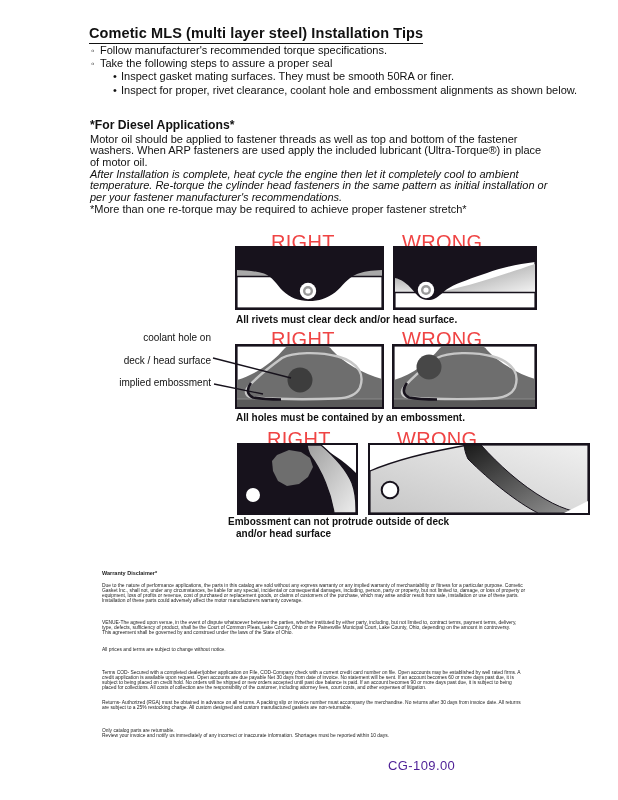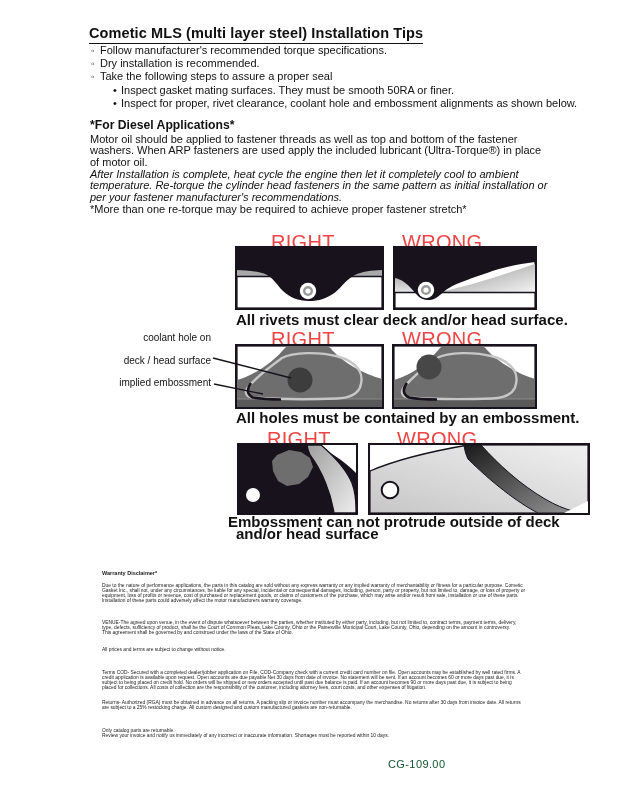--- a/index.html
+++ b/index.html
@@ -14,37 +14,36 @@
     border-bottom:1.6px solid #111;padding-bottom:2px;letter-spacing:.1px;
   }
   .list{left:91px;top:44px;font-size:11px;}
   .list .row{height:13.2px;line-height:13.2px;white-space:nowrap;}
   .list .bullet{display:inline-block;width:9px;font-size:10px;vertical-align:top;}
   .list .sub{padding-left:22px;}
   .list .dot{display:inline-block;width:8px;font-size:11px;vertical-align:top;}
   .h2{left:90px;top:118px;font-size:12.2px;font-weight:bold;}
   .para{font-size:11px;line-height:11.4px;width:458px;left:90px;}
   .fig-label{font-size:20px;color:#ef4444;letter-spacing:.3px;}
-  .caption{font-size:15px;font-weight:bold;line-height:11.6px;}
+  .caption{font-size:10px;font-weight:bold;line-height:11.6px;}
   .panel{display:block;}
   .side-label{font-size:10px;line-height:11px;width:122px;left:89px;text-align:right;color:#111;}
   .legal{left:102px;width:424px;font-size:4.9px;line-height:5px;color:#222;}
   .legal-h{font-size:5.5px;font-weight:bold;}
-  .docnum{left:388px;top:758px;font-size:11px;letter-spacing:.4px;color:#14532d;}
+  .docnum{left:388px;top:758px;font-size:13px;letter-spacing:.4px;color:#4c1d95;}
 </style>
 </head>
 <body>
 
 <div class="page">
 
   <div class="abs title">Cometic MLS (multi layer steel) Installation Tips</div>
 
   <div class="abs list">
     <div class="row"><span class="bullet">◦</span><span>Follow manufacturer's recommended torque specifications.</span></div>
-    <div class="row"><span class="bullet">◦</span><span>Dry installation is recommended.</span></div>
     <div class="row"><span class="bullet">◦</span><span>Take the following steps to assure a proper seal</span></div>
     <div class="row sub"><span class="dot">•</span><span>Inspect gasket mating surfaces.  They must be smooth 50RA or finer.</span></div>
     <div class="row sub"><span class="dot">•</span><span>Inspect for proper, rivet clearance, coolant hole and embossment alignments as shown below.</span></div>
   </div>
 
   <div class="abs para" style="top:134px;">Motor oil should be applied to fastener threads as well as top and bottom of the fastener washers. When ARP fasteners are used apply the included lubricant (Ultra-Torque®) in place of motor oil.</div>
   <div class="abs h2">*For Diesel Applications*</div>
   <div class="abs para" style="top:169px;font-style:italic;">After Installation is complete, heat cycle the engine then let it completely cool to ambient temperature. Re-torque the cylinder head fasteners in the same pattern as initial installation or per your fastener manufacturer's recommendations.</div>
   <div class="abs para" style="top:204px;">*More than one re-torque may be required to achieve proper fastener stretch*</div>
 

